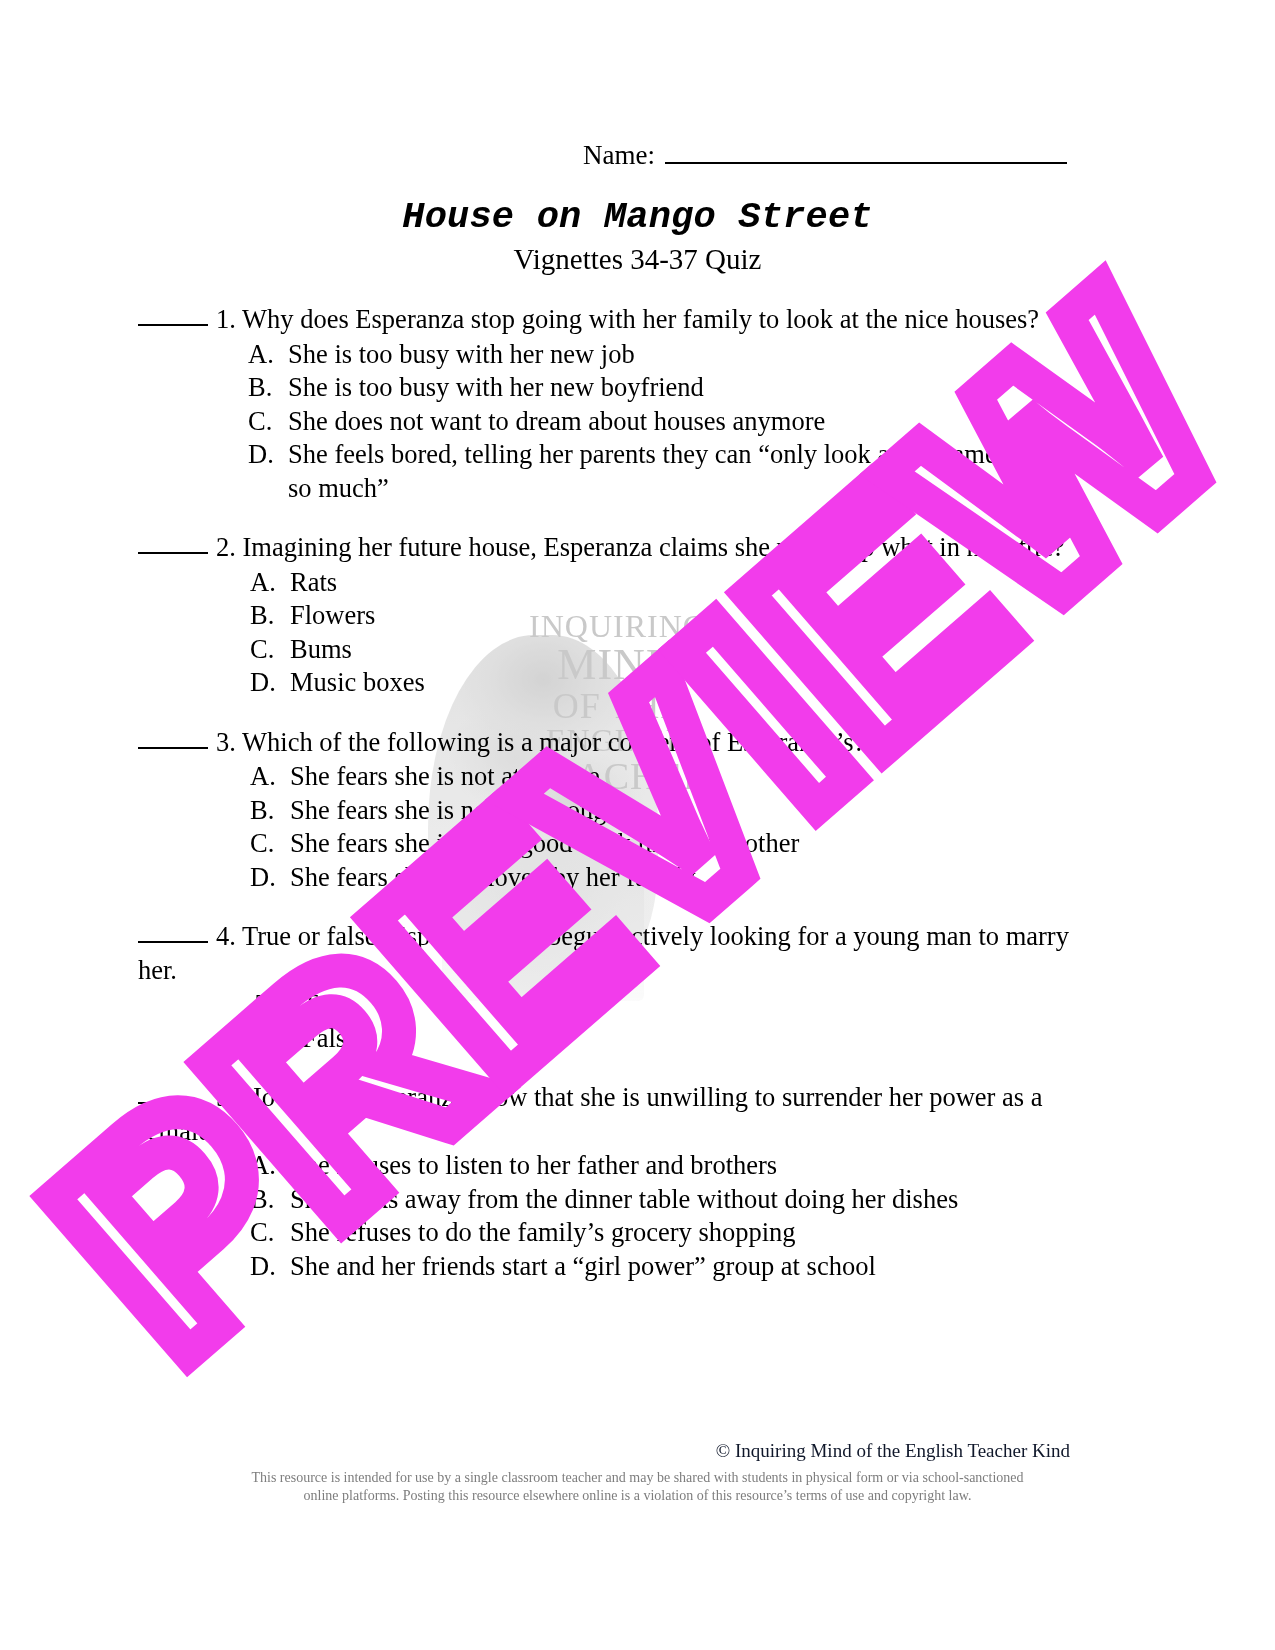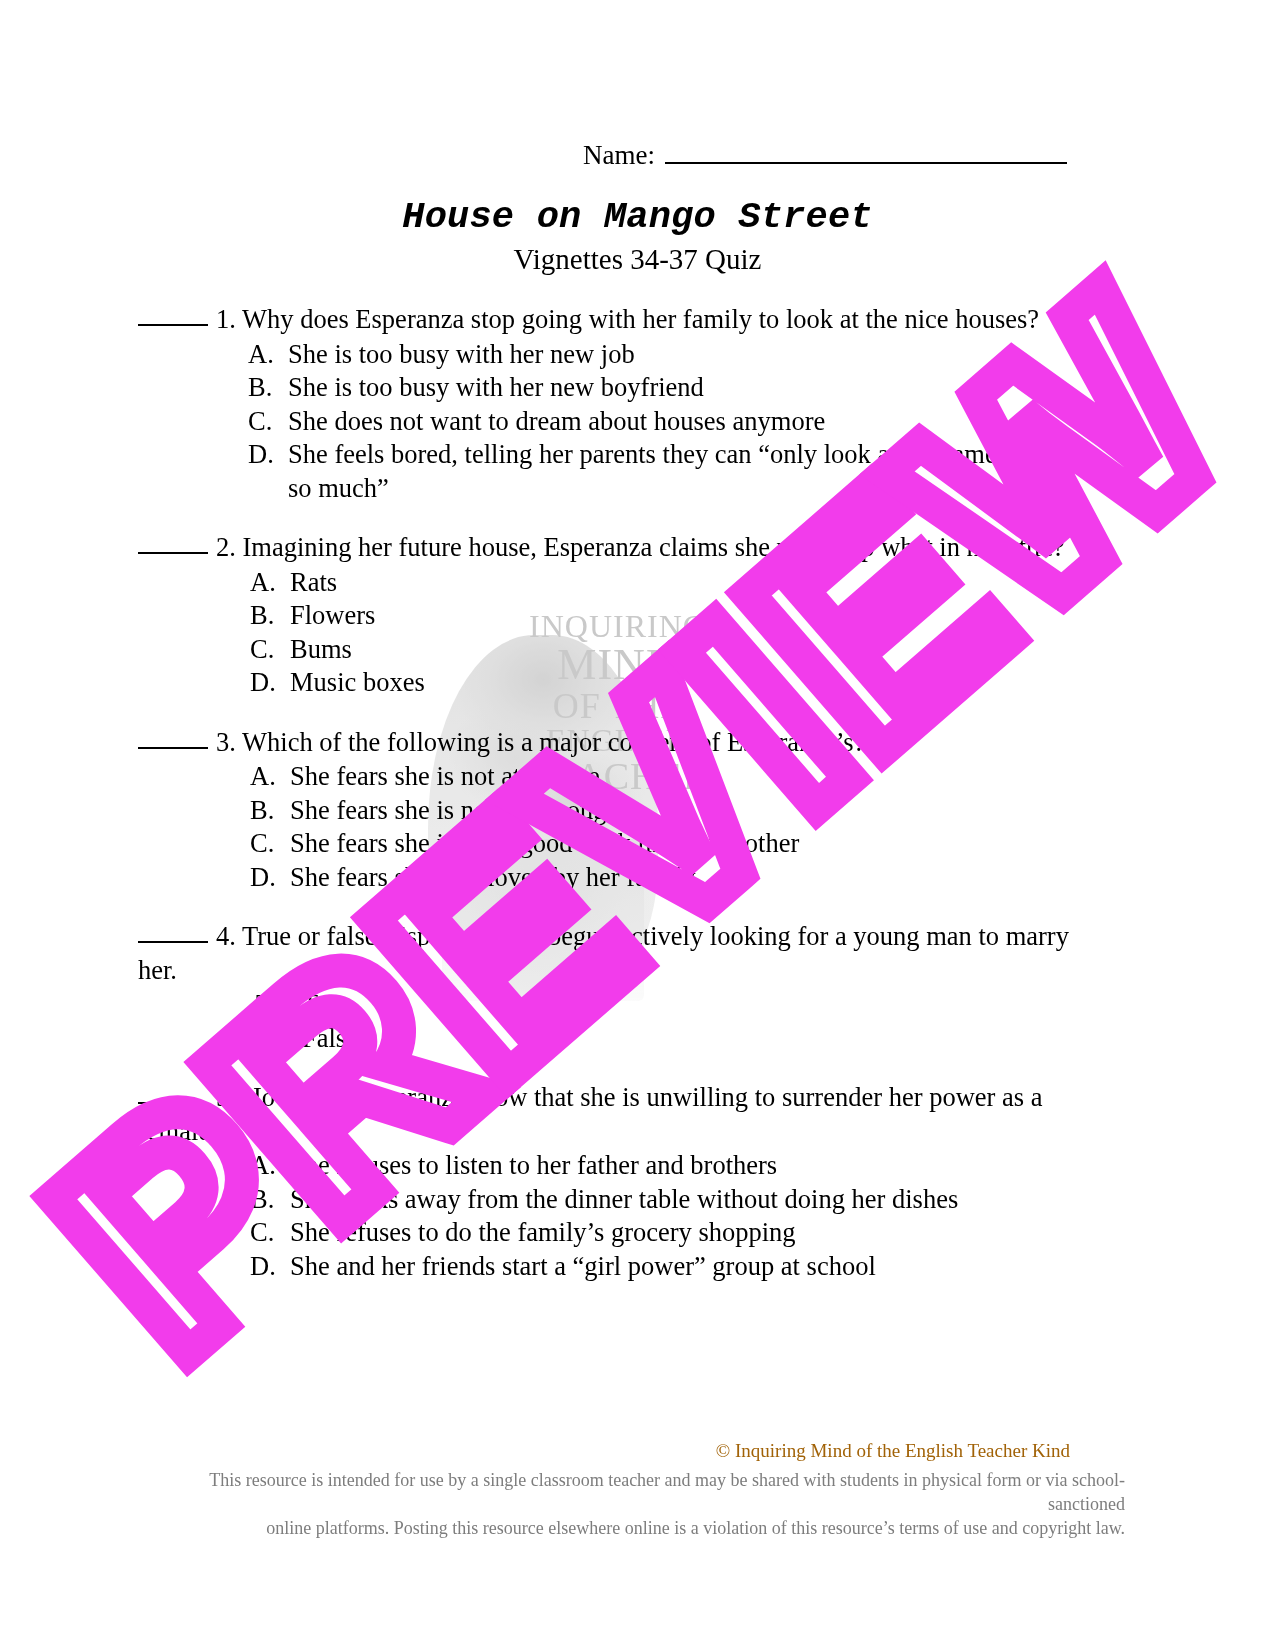--- a/index.html
+++ b/index.html
@@ -187,26 +187,26 @@
     position: absolute;
     left: 0;
     top: 1440px;
     width: 1275px;
     z-index: 3;
   }
   .footer-credit {
     text-align: right;
     padding-right: 205px;
     font-size: 19px;
-    color: #a16207;
+    color: #0f172a;
   }
   .footer-terms {
     margin-top: 7px;
-    text-align: right;
-    font-size: 18px;
+    text-align: center;
+    font-size: 14px;
     color: #7d7d7d;
     line-height: 1.32;
     padding: 0 150px;
   }
 </style>
 </head>
 <body>
 
 <div class="page">
 

